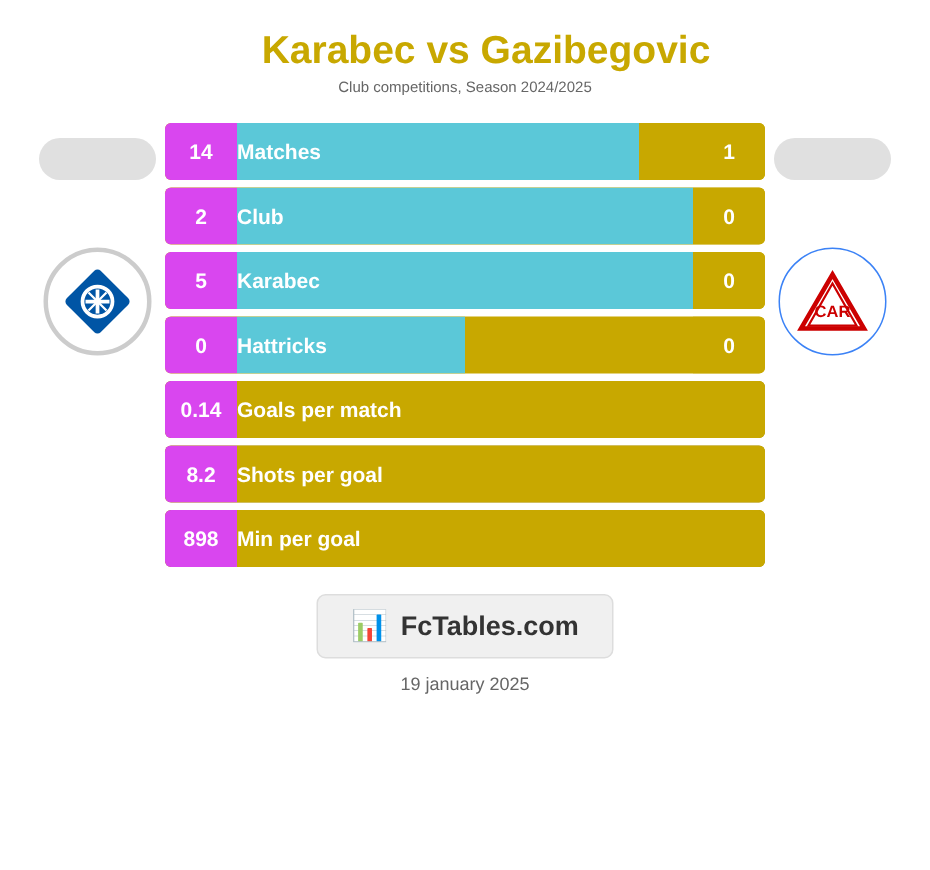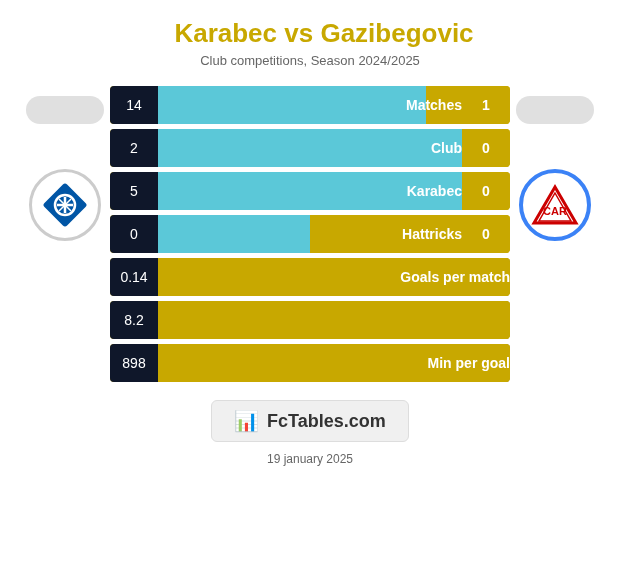--- a/index.html
+++ b/index.html
@@ -18,21 +18,21 @@
     .title {
       font-size: 26px;
       font-weight: bold;
       color: #c8a800;
       margin-top: 18px;
       text-align: right;
       margin-left: 28px;
     }
 
     .subtitle {
-      font-size: 13px;
+      font-size: 10px;
       color: #666;
       margin-top: 4px;
       text-align: center;
     }
 
     .main-area {
       display: flex;
       flex-direction: row;
       align-items: flex-start;
       margin-top: 18px;
@@ -57,21 +57,21 @@
       align-items: center;
       justify-content: center;
       margin-top: 40px;
     }
 
     .logo-hurricanes {
       width: 72px;
       height: 72px;
       border-radius: 50%;
       background: #ffffff;
-      border: 4px solid #3b82f6;
+      border: 1px solid #3b82f6;
       display: flex;
       align-items: center;
       justify-content: center;
       margin-top: 40px;
     }
 
     .stats-area {
       flex: 1;
       display: flex;
       flex-direction: column;
@@ -82,40 +82,40 @@
       display: flex;
       flex-direction: row;
       align-items: center;
       height: 38px;
       border-radius: 4px;
       overflow: hidden;
       background: #c8a800;
     }
 
     .stat-left-val {
-      background: #0f172a;
+      background: #d946ef;
       color: #fff;
-      font-weight: normal;
+      font-weight: bold;
       font-size: 14px;
       width: 48px;
       text-align: center;
       padding: 0 6px;
       flex-shrink: 0;
       display: flex;
       align-items: center;
       justify-content: center;
       height: 100%;
     }
 
     .stat-bar-container {
       flex: 1;
       height: 100%;
       display: flex;
       align-items: center;
-      justify-content: flex-end;
+      justify-content: flex-start;
       position: relative;
     }
 
     .stat-bar-fill {
       position: absolute;
       left: 0;
       top: 0;
       height: 100%;
       background: #5bc8d8;
       transition: width 0.3s;
@@ -271,20 +271,21 @@
         <div class="stat-left-val">0.14</div>
         <div class="stat-bar-container">
           <div class="stat-bar-fill" style="width: 100%;"></div>
           <div class="stat-label">Goals per match</div>
         </div>
       </div>
       <div class="stat-row single">
         <div class="stat-left-val">8.2</div>
         <div class="stat-bar-container">
           <div class="stat-bar-fill" style="width: 100%;"></div>
+          <div class="stat-label">Shots per goal</div>
         </div>
       </div>
       <div class="stat-row single">
         <div class="stat-left-val">898</div>
         <div class="stat-bar-container">
           <div class="stat-bar-fill" style="width: 100%;"></div>
           <div class="stat-label">Min per goal</div>
         </div>
       </div>
     </div>

